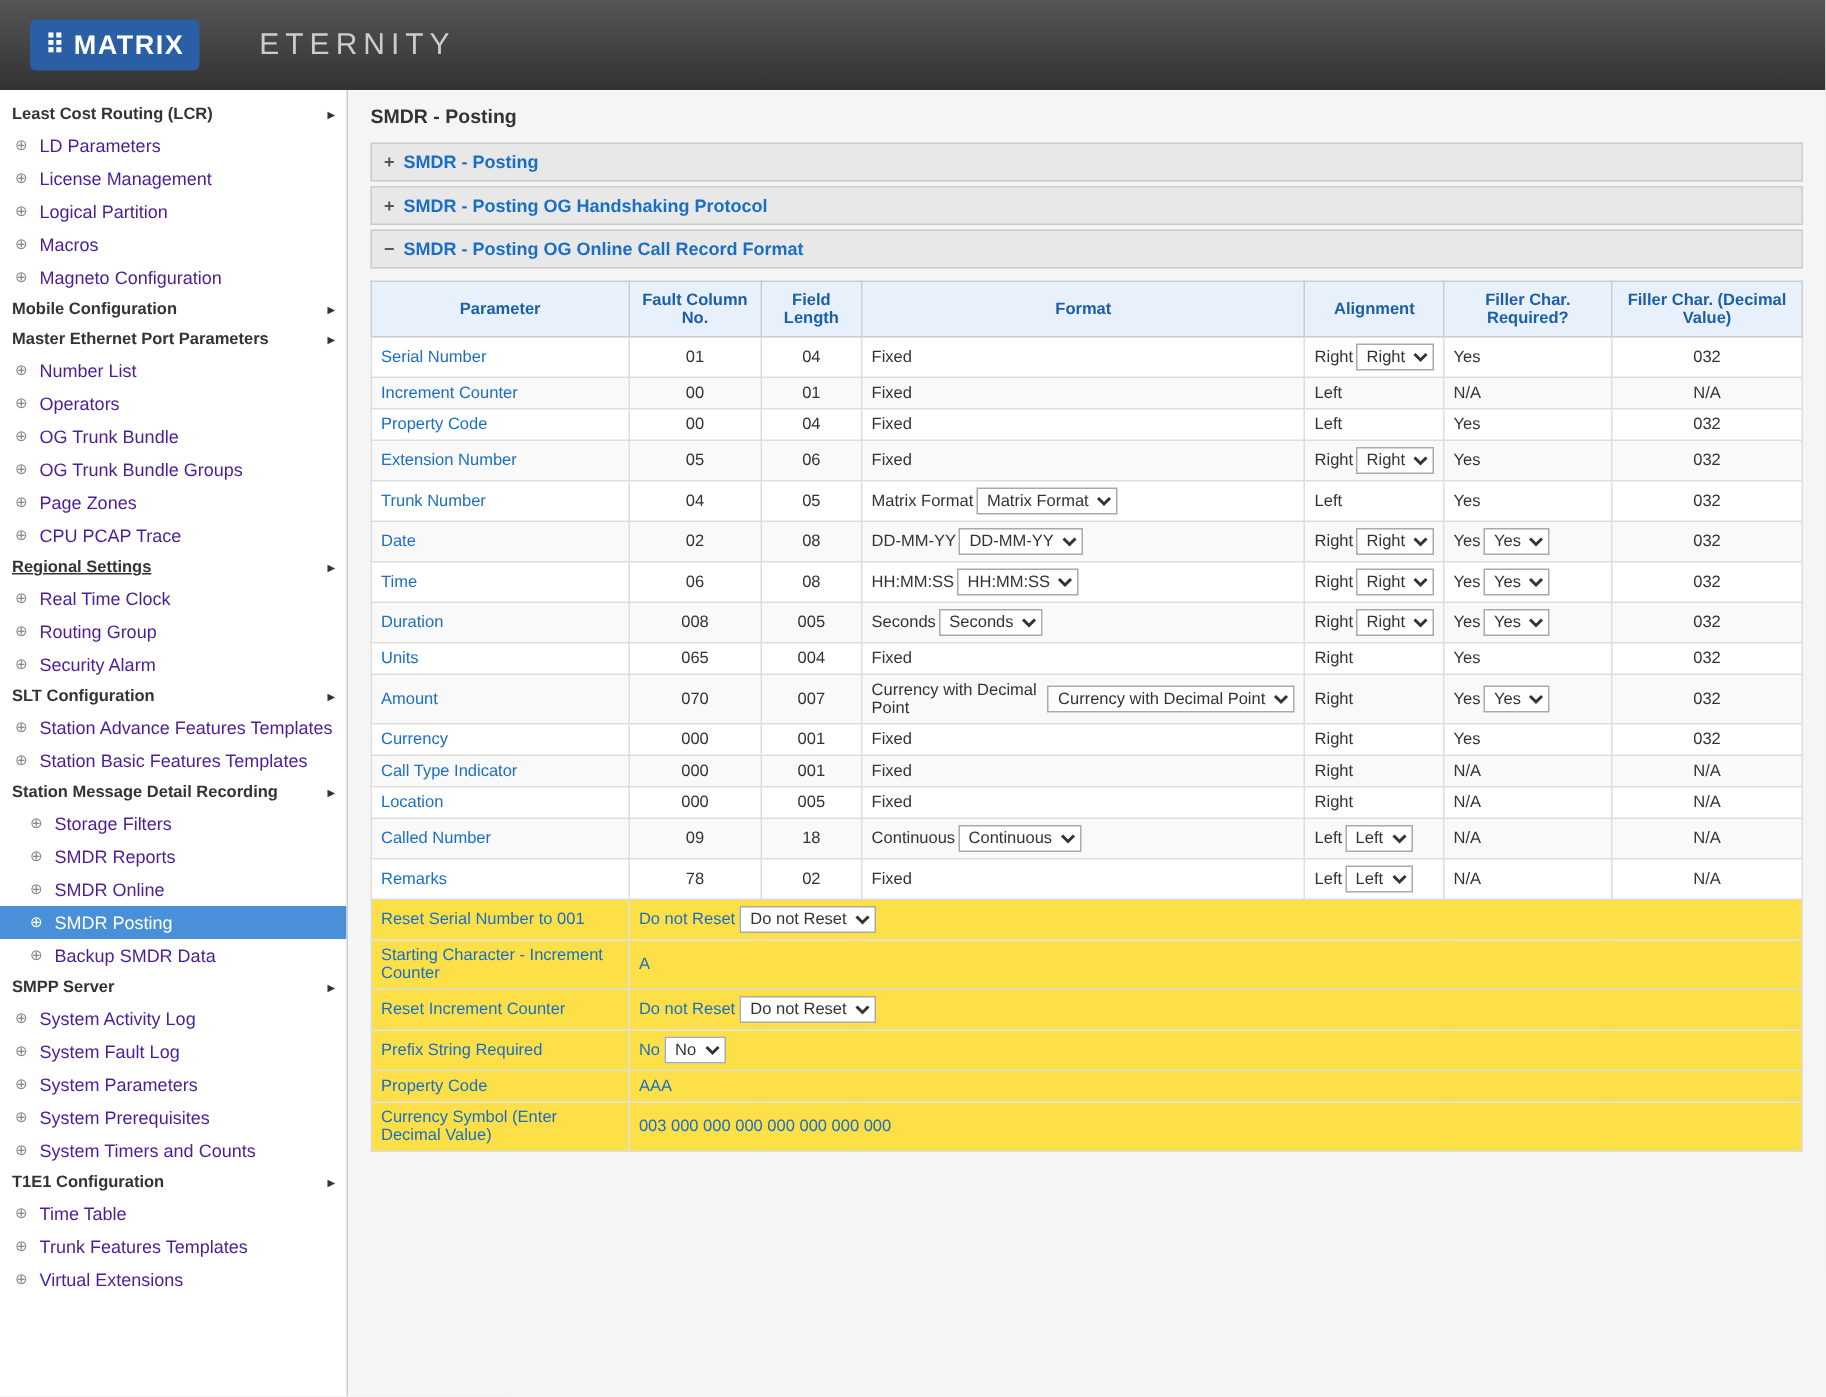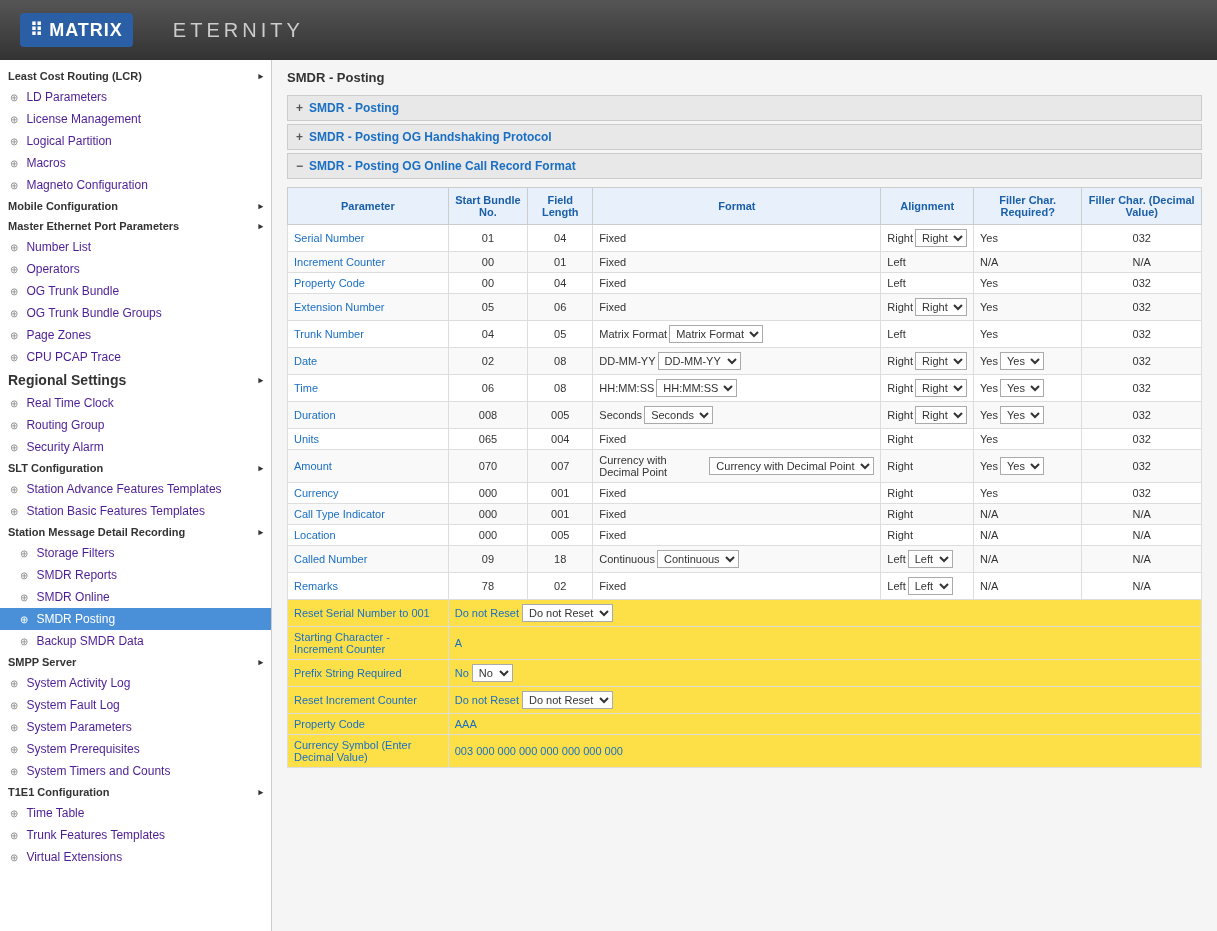--- a/index.html
+++ b/index.html
@@ -9,21 +9,21 @@
     .header { background: linear-gradient(to bottom, #555, #333); height: 60px; display: flex; align-items: center; padding: 0 20px; flex-shrink: 0; }
     .logo-box { background: #2a5fa5; border-radius: 4px; padding: 6px 10px; display: flex; align-items: center; gap: 6px; margin-right: 40px; }
     .logo-icon { color: white; font-size: 18px; font-weight: bold; }
     .logo-text { color: white; font-size: 18px; font-weight: bold; letter-spacing: 1px; }
     .header-title { color: #ccc; font-size: 20px; letter-spacing: 4px; font-weight: normal; }
 
     
     .main { display: flex; flex: 1; overflow: hidden; }
 
     
-    .sidebar { width: 272px; background: #fff; border-right: 1px solid #ccc; overflow-y: auto; flex-shrink: 0; font-size: 12px; }
+    .sidebar { width: 232px; background: #fff; border-right: 1px solid #ccc; overflow-y: auto; flex-shrink: 0; font-size: 12px; }
     .sidebar-item { padding: 4px 8px 4px 10px; cursor: pointer; color: #333; display: flex; align-items: center; gap: 4px; }
     .sidebar-item.active { background: #4a90d9; color: white; }
     .sidebar-label { color: #4c1d95; }
     .sidebar-category { padding: 4px 8px; font-weight: bold; color: #333; font-size: 11px; display: flex; align-items: center; justify-content: space-between; }
     .sidebar-plus { color: #888; margin-right: 4px; font-size: 10px; }
 
     
     .content { flex: 1; overflow-y: auto; background: #f5f5f5; padding: 0; }
     .content-inner { padding: 10px 15px; }
 
@@ -129,21 +129,21 @@
     <div class="sidebar-item">
         <span class="sidebar-plus">⊕</span>
         <span class="sidebar-label">Page Zones</span>
       </div>
     <div class="sidebar-item">
         <span class="sidebar-plus">⊕</span>
         <span class="sidebar-label">CPU PCAP Trace</span>
       </div>
 
     <div class="sidebar-category">
-      <span style="font-size:14px;">Regional Settings</span>
+      <span style="font-size:11px;text-decoration:underline;">Regional Settings</span>
       <span style="font-size:9px;">▸</span>
     </div>
     <div class="sidebar-item">
         <span class="sidebar-plus">⊕</span>
         <span class="sidebar-label">Real Time Clock</span>
       </div>
     <div class="sidebar-item">
         <span class="sidebar-plus">⊕</span>
         <span class="sidebar-label">Routing Group</span>
       </div>
@@ -247,21 +247,21 @@
       </div>
       <div class="section-header">
         <span class="toggle-icon">−</span>
         <span>SMDR - Posting OG Online Call Record Format</span>
       </div>
 
       <table class="data-table">
         <thead>
           <tr>
             <th>Parameter</th>
-            <th>Start Bundle No.</th>
+            <th>Fault Column No.</th>
             <th>Field Length</th>
             <th>Format</th>
             <th>Alignment</th>
             <th>Filler Char. Required?</th>
             <th>Filler Char. (Decimal Value)</th>
           </tr>
         </thead>
         <tbody id="table-body">
         <tr>
     <td class="param">Serial Number</td>
@@ -485,26 +485,26 @@
   </tr>
             <tr class="bottom-row">
               <td class="label" style="color:#1a6fc4;font-weight:normal;">Reset Serial Number to 001</td>
               <td colspan="6"><span>Do not Reset</span> <select class="small-select"><option>Do not Reset</option></select></td>
             </tr>
             <tr class="bottom-row">
               <td class="label" style="color:#1a6fc4;font-weight:normal;">Starting Character - Increment Counter</td>
               <td colspan="6"><span>A</span></td>
             </tr>
             <tr class="bottom-row">
+              <td class="label" style="color:#1a6fc4;font-weight:normal;">Reset Increment Counter</td>
+              <td colspan="6"><span>Do not Reset</span> <select class="small-select"><option>Do not Reset</option></select></td>
+            </tr>
+            <tr class="bottom-row">
               <td class="label" style="color:#1a6fc4;font-weight:normal;">Prefix String Required</td>
               <td colspan="6"><span>No</span> <select class="small-select"><option>No</option></select></td>
-            </tr>
-            <tr class="bottom-row">
-              <td class="label" style="color:#1a6fc4;font-weight:normal;">Reset Increment Counter</td>
-              <td colspan="6"><span>Do not Reset</span> <select class="small-select"><option>Do not Reset</option></select></td>
             </tr>
             <tr class="bottom-row">
               <td class="label" style="color:#1a6fc4;font-weight:normal;">Property Code</td>
               <td colspan="6"><span>AAA</span></td>
             </tr>
             <tr class="bottom-row">
               <td class="label" style="color:#1a6fc4;font-weight:normal;">Currency Symbol (Enter Decimal Value)</td>
               <td colspan="6"><span>003   000   000   000   000   000   000   000</span></td>
             </tr>
           </tbody>

